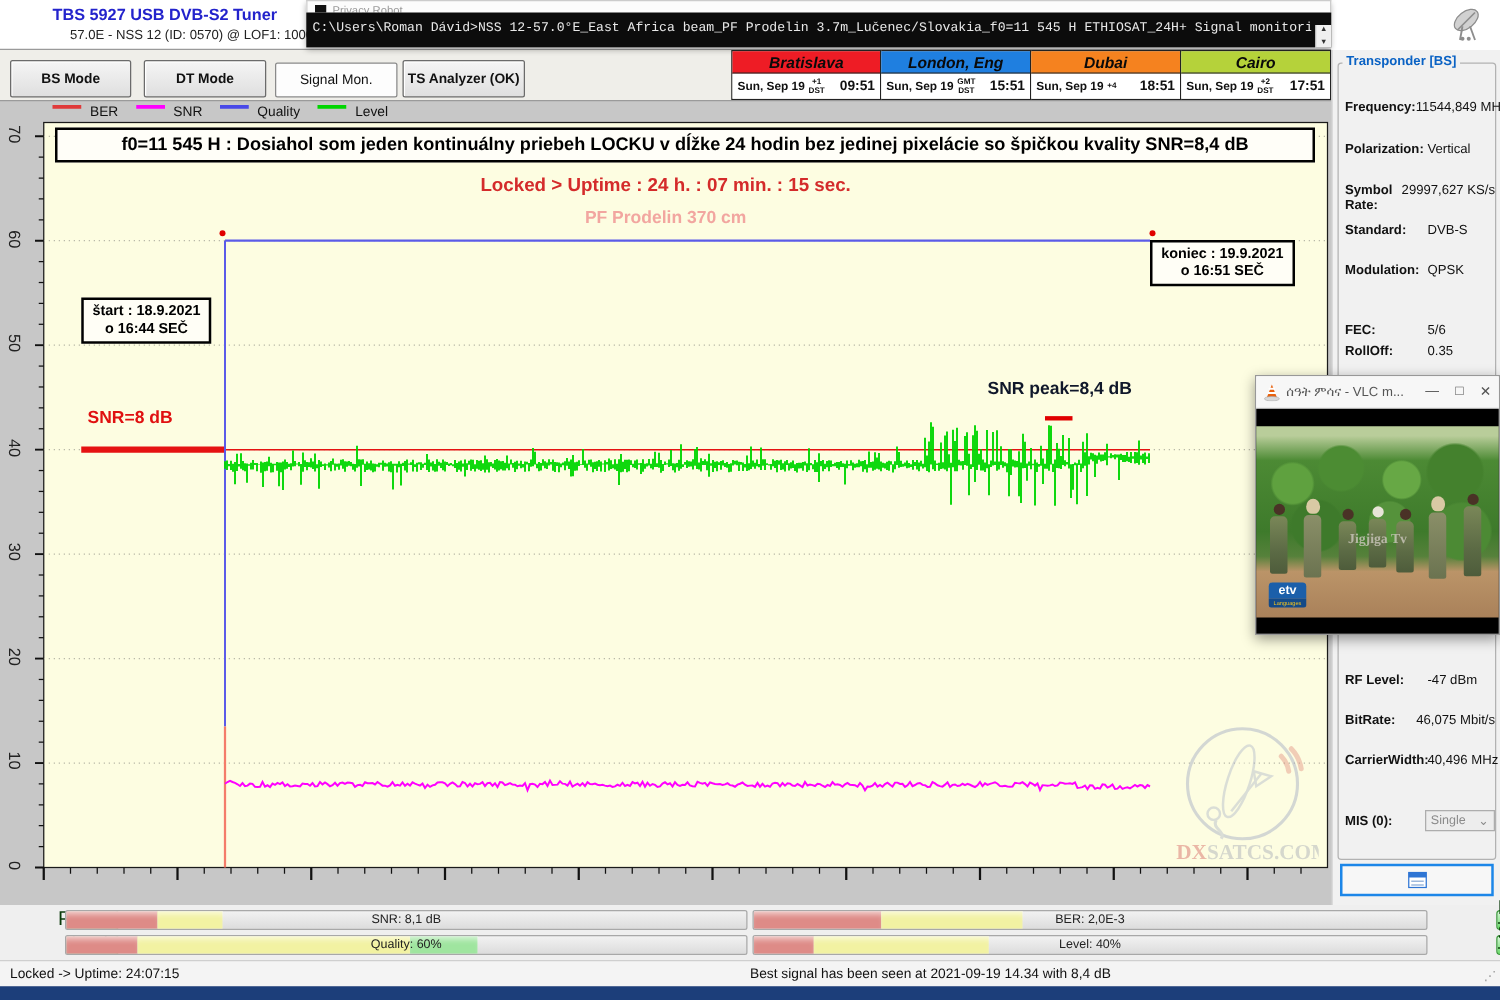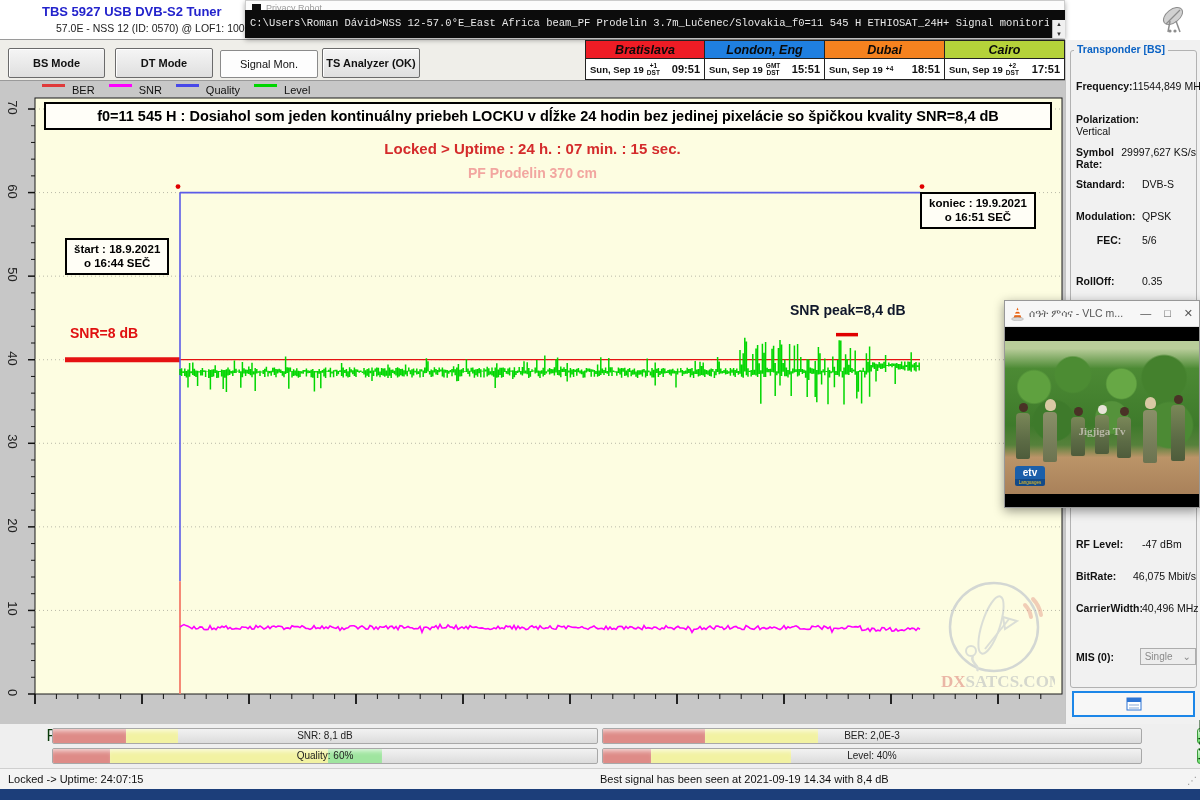--- a/index.html
+++ b/index.html
@@ -372,37 +372,37 @@
   </div>
 
   <div class="right-panel">
     <div class="groupbox"></div>
     <div class="groupbox-label">Transponder [BS]</div>
 
     <div class="tp-row" style="top:40px;">
         <span class="tp-label">Frequency:</span>
         <span class="tp-value">11544,849 MHz</span>
       </div>
-    <div class="tp-row" style="top:73px;flex-direction:column;">
+    <div class="tp-row" style="top:73px;">
         <span class="tp-label">Polarization:</span>
         <span class="tp-value">Vertical</span>
       </div>
     <div class="tp-row" style="top:106px;">
         <span class="tp-label">Symbol Rate:</span>
         <span class="tp-value">29997,627 KS/s</span>
       </div>
     <div class="tp-row" style="top:138px;">
         <span class="tp-label">Standard:</span>
         <span class="tp-value">DVB-S</span>
       </div>
     <div class="tp-row" style="top:170px;">
         <span class="tp-label">Modulation:</span>
         <span class="tp-value">QPSK</span>
       </div>
-    <div class="tp-row" style="top:194px;text-align:center;">
+    <div class="tp-row" style="top:218px;">
         <span class="tp-label">FEC:</span>
         <span class="tp-value">5/6</span>
       </div>
     <div class="tp-row" style="top:235px;">
         <span class="tp-label">RollOff:</span>
         <span class="tp-value">0.35</span>
       </div>
 
     <div class="tp-row" style="top:498px;">
         <span class="tp-label">RF Level:</span>

